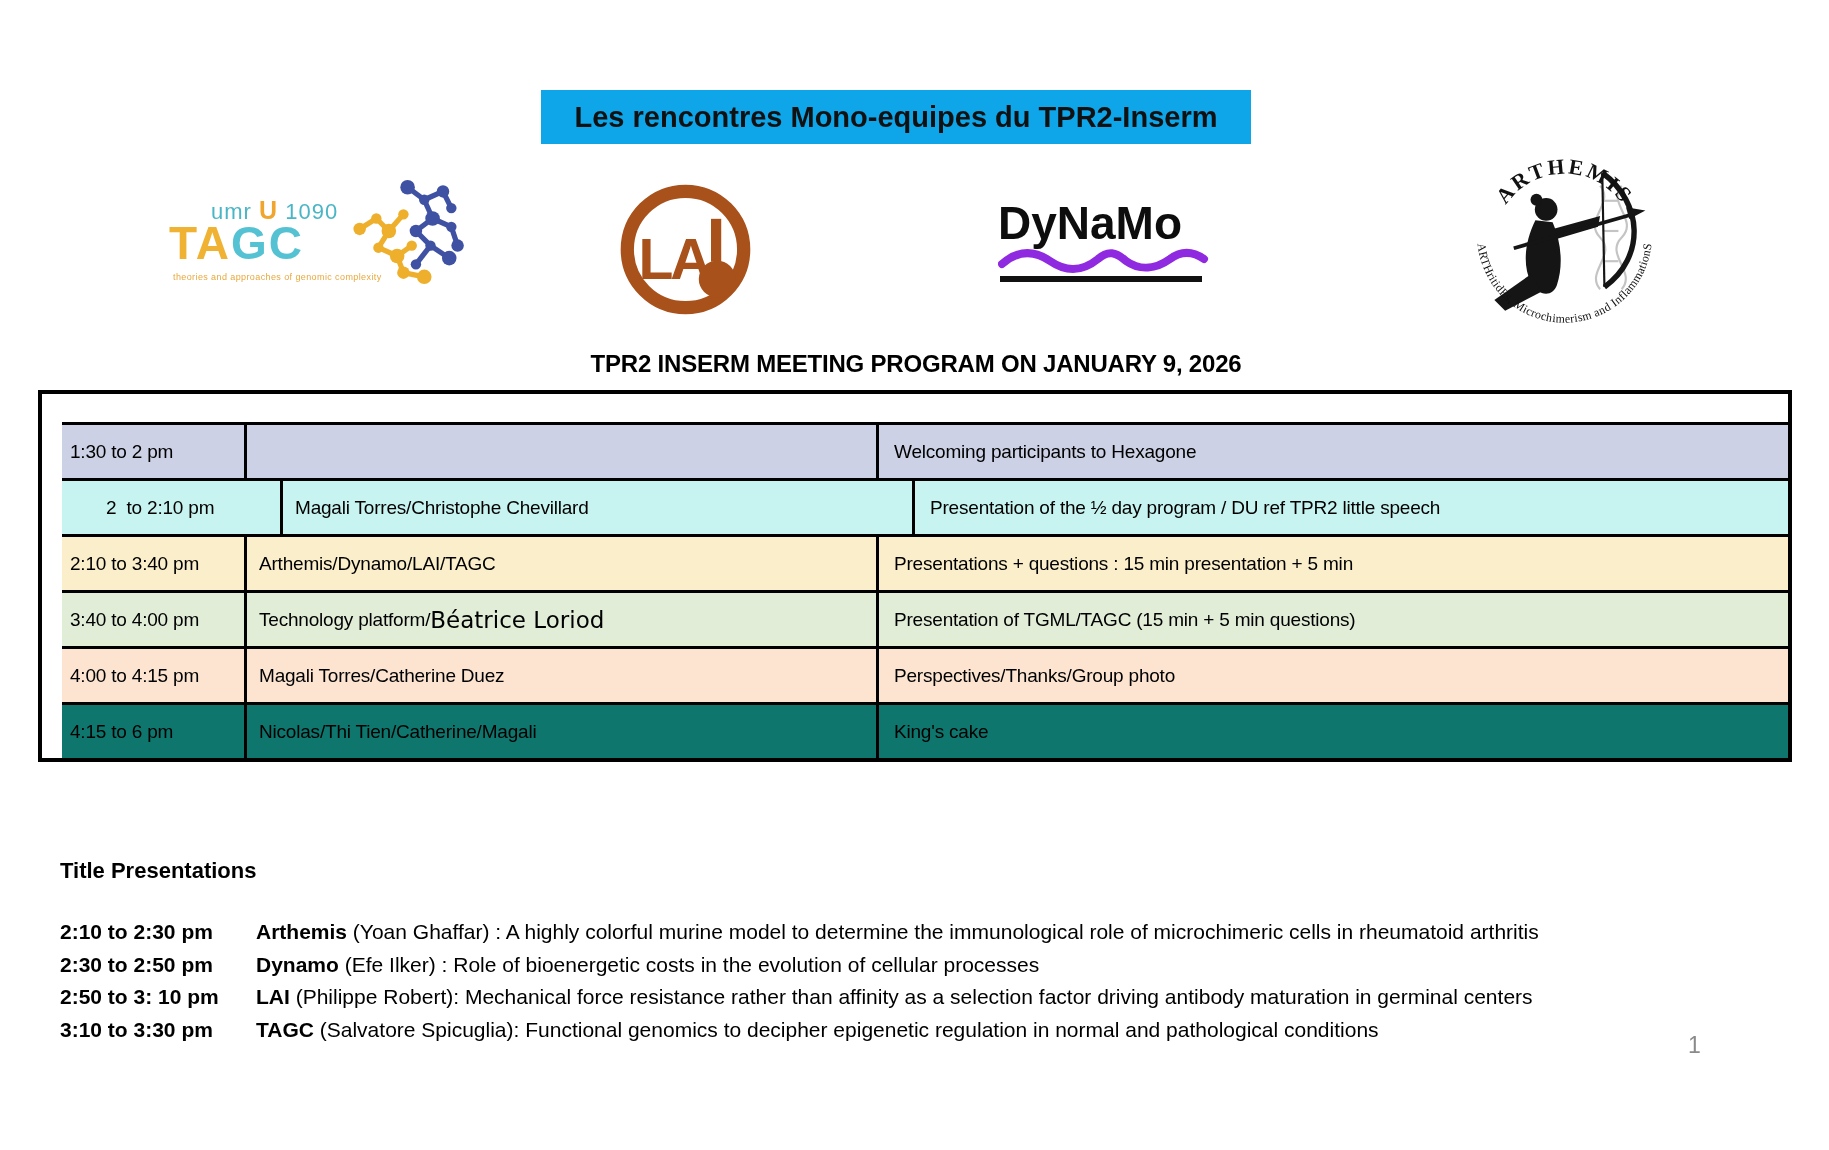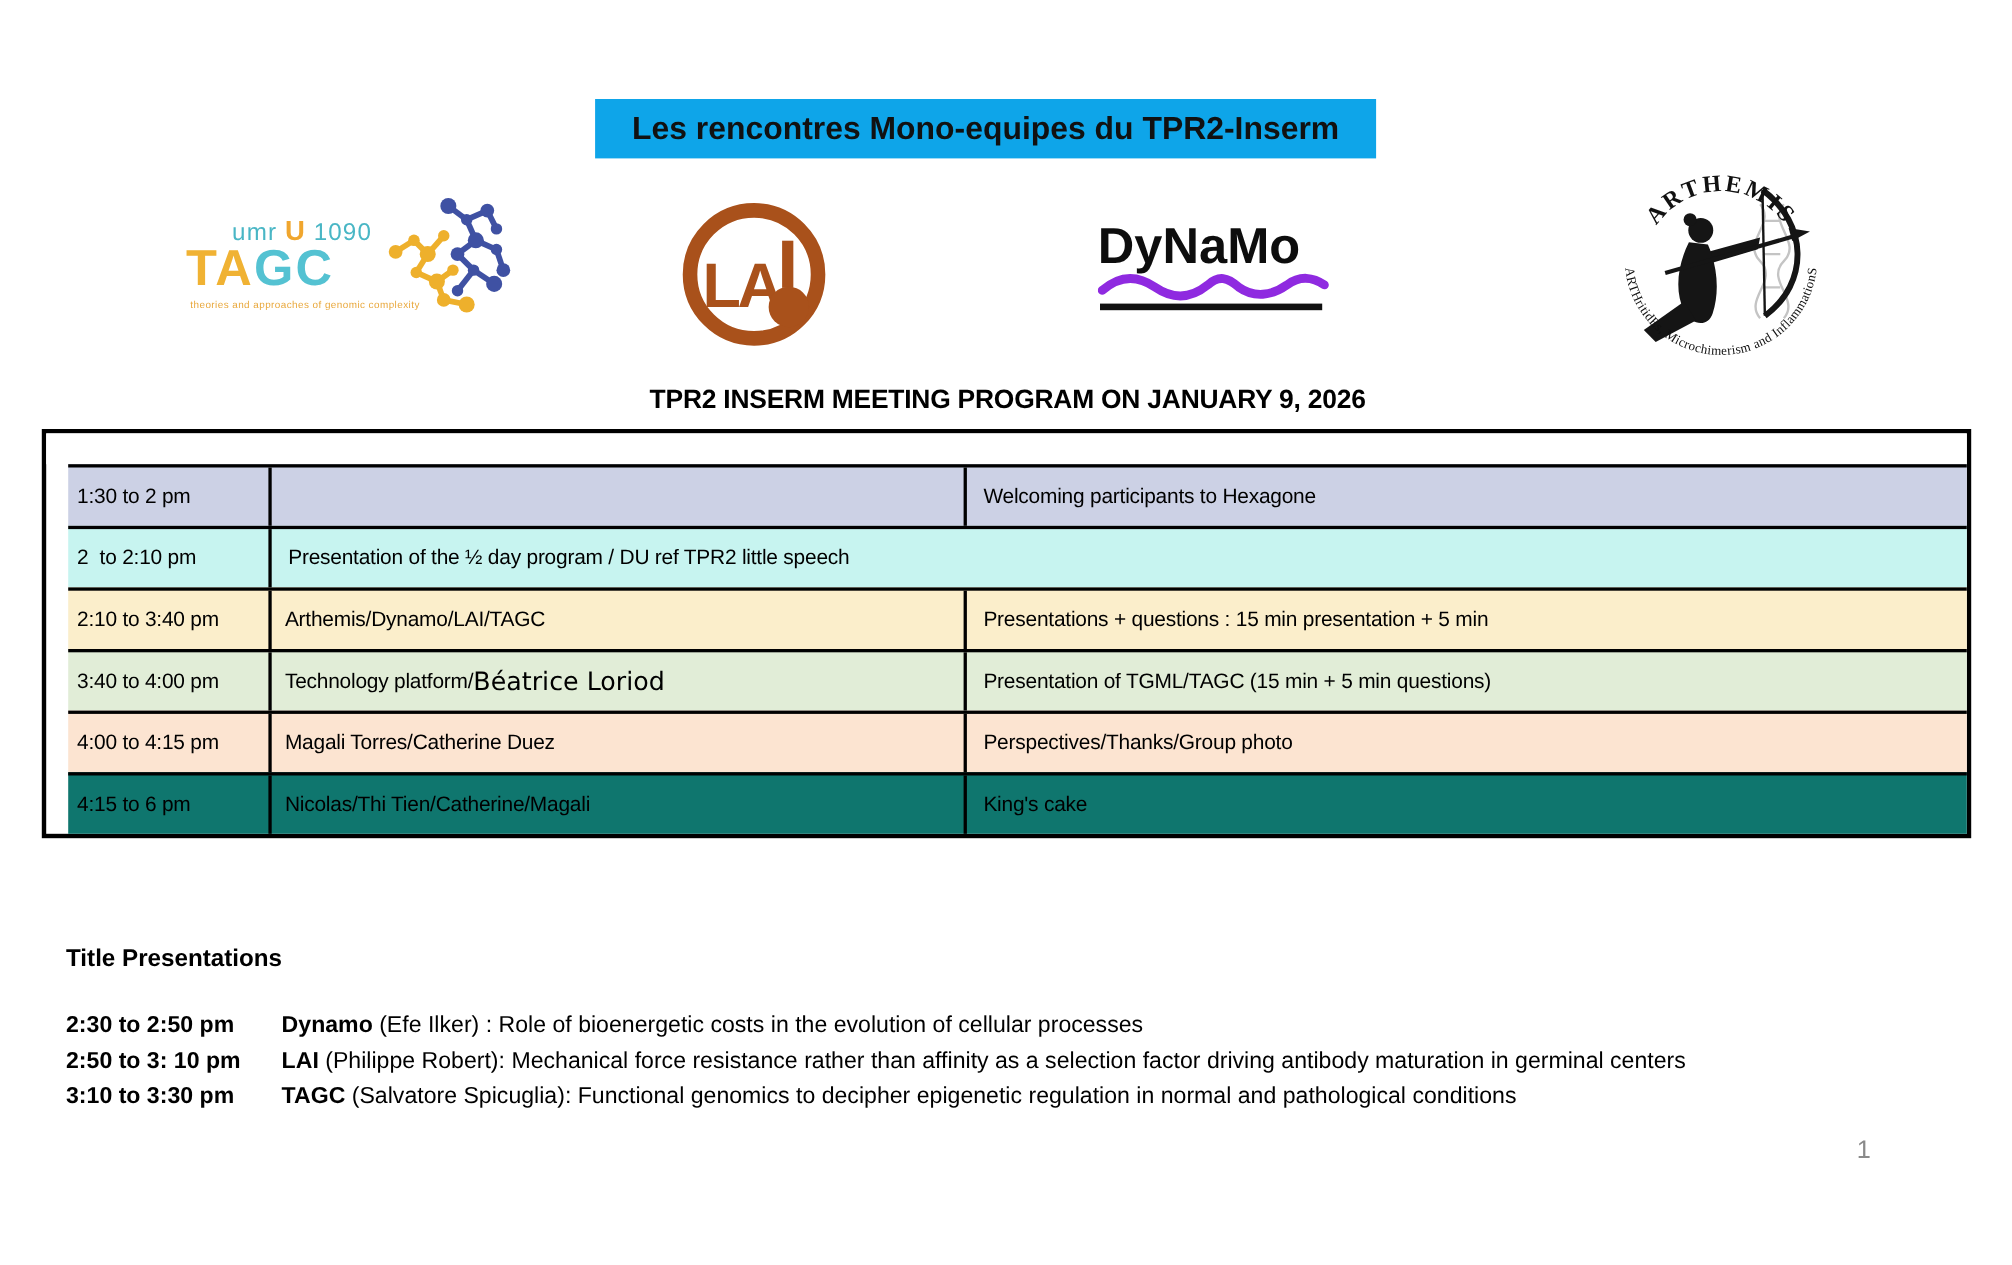--- a/index.html
+++ b/index.html
@@ -204,22 +204,23 @@
   <div class="sched-table">
     <div class="trow trow-empty first"></div>
 
 
     <div class="trow trow-data" style="background-color: rgb(204, 209, 229);">
       <div class="tcell c-time">1:30 to 2 pm</div>
       <div class="tcell c-speakers"><span></span><span class="alt-font"></span></div>
       <div class="tcell c-contents">Welcoming participants to Hexagone</div>
     </div>
 
-    <div class="trow trow-data" style="background-color: rgb(199, 244, 240);">
+    <div class="trow trow-data" style="background-color: rgb(199, 244, 240); padding-left: 36px;">
       <div class="tcell c-time">2  to 2:10 pm</div>
+      <div class="tcell c-speakers"><span>Magali Torres/Christophe Chevillard</span><span class="alt-font"></span></div>
       <div class="tcell c-contents">Presentation of the ½ day program / DU ref TPR2 little speech</div>
     </div>
 
     <div class="trow trow-data" style="background-color: rgb(251, 238, 203);">
       <div class="tcell c-time">2:10 to 3:40 pm</div>
       <div class="tcell c-speakers"><span>Arthemis/Dynamo/LAI/TAGC</span><span class="alt-font"></span></div>
       <div class="tcell c-contents">Presentations + questions : 15 min presentation + 5 min</div>
     </div>
 
     <div class="trow trow-data" style="background-color: rgb(225, 237, 215);">
@@ -238,20 +239,23 @@
       <div class="tcell c-time">4:15 to 6 pm</div>
       <div class="tcell c-speakers"><span>Nicolas/Thi Tien/Catherine/Magali</span><span class="alt-font"></span></div>
       <div class="tcell c-contents">King's cake</div>
     </div>
   </div>
 
   <div class="pres">
     <div class="pres-heading">Title Presentations</div>
 
     <div class="pres-line">
+      <span class="pres-time">2:10 to 2:30 pm</span><span class="pres-team">Arthemis</span><span> (Yoan Ghaffar) : A highly colorful murine model to determine the immunological role of microchimeric cells in rheumatoid arthritis</span>
+    </div>
+    <div class="pres-line">
       <span class="pres-time">2:30 to 2:50 pm</span><span class="pres-team">Dynamo</span><span> (Efe Ilker) : Role of bioenergetic costs in the evolution of cellular processes</span>
     </div>
     <div class="pres-line">
       <span class="pres-time">2:50 to 3: 10 pm</span><span class="pres-team">LAI</span><span> (Philippe Robert): Mechanical force resistance rather than affinity as a selection factor driving antibody maturation in germinal centers</span>
     </div>
     <div class="pres-line">
       <span class="pres-time">3:10 to 3:30 pm</span><span class="pres-team">TAGC</span><span> (Salvatore Spicuglia): Functional genomics to decipher epigenetic regulation in normal and pathological conditions</span>
     </div>
   </div>
 

